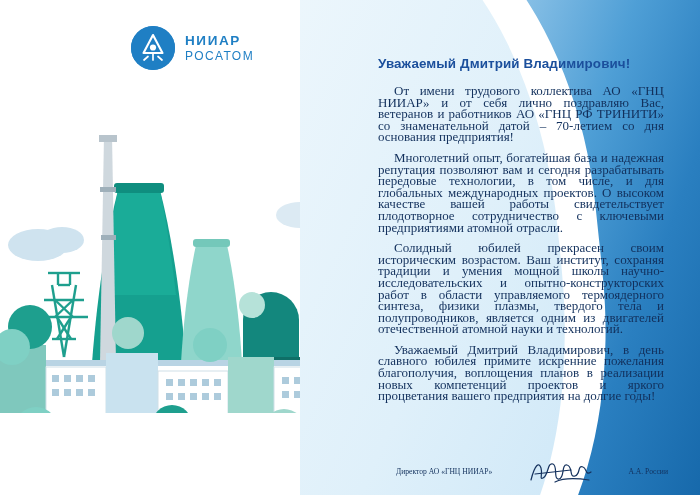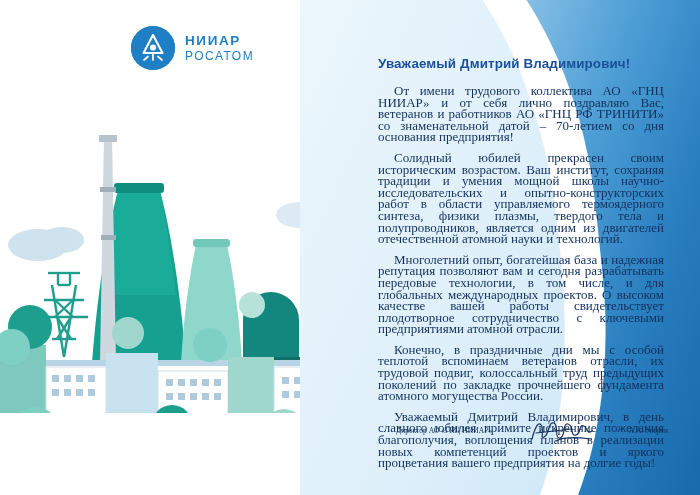--- a/index.html
+++ b/index.html
@@ -75,21 +75,21 @@
     line-height: 11.6px;
     color: #12305c;
     text-align: justify;
     text-indent: 16px;
     font-family: "Liberation Serif", serif;
   }
 
   .sign-row {
     position: absolute;
     left: 396px;
-    top: 417px;
+    top: 458px;
     width: 272px;
     display: flex;
     align-items: center;
     justify-content: space-between;
     font-family: "Liberation Serif", serif;
     font-size: 7.6px;
     color: #12305c;
   }
   .sign-row .role { white-space: nowrap; }
   .sign-row .name { white-space: nowrap; }
@@ -295,34 +295,33 @@
   </div>
 
   <div class="right-panel">
     <div class="wave1"></div>
     <div class="wave2"></div>
   </div>
 
   <div class="letter">
     <div class="greeting">Уважаемый Дмитрий Владимирович!</div>
     <p>От имени трудового коллектива АО «ГНЦ НИИАР» и от себя лично поздравляю Вас, ветеранов и работников АО «ГНЦ РФ ТРИНИТИ» со знаменательной датой – 70-летием со дня основания предприятия!</p>
+    <p>Многолетний опыт, богатейшая база и надежная репутация позволяют вам и сегодня разрабатывать передовые технологии, в том числе, и для глобальных международных проектов. О высоком качестве вашей работы свидетельствует плодотворное сотрудничество с ключевыми предприятиями атомной отрасли.</p>
     <p>Солидный юбилей прекрасен своим историческим возрастом. Ваш институт, сохраняя традиции и умения мощной школы научно-исследовательских и опытно-конструкторских работ в области управляемого термоядерного синтеза, физики плазмы, твердого тела и полупроводников, является одним из двигателей отечественной атомной науки и технологий.</p>
-    <p>Многолетний опыт, богатейшая база и надежная репутация позволяют вам и сегодня разрабатывать передовые технологии, в том числе, и для глобальных международных проектов. О высоком качестве вашей работы свидетельствует плодотворное сотрудничество с ключевыми предприятиями атомной отрасли.</p>
-    <p>Конечно, в праздничные дни мы с особой теплотой вспоминаем ветеранов отрасли, их трудовой подвиг, колоссальный труд предыдущих поколений по закладке прочнейшего фундамента атомного могущества России.</p>
     <p>Уважаемый Дмитрий Владимирович, в день славного юбилея примите искренние пожелания благополучия, воплощения планов в реализации новых компетенций проектов и яркого процветания вашего предприятия на долгие годы!</p>
   </div>
 
   <div class="sign-row">
     <span class="role">Директор АО «ГНЦ НИИАР»</span>
     <span class="signature">
       <svg width="70" height="26" viewBox="0 0 70 26" aria-hidden="true">
         <g fill="none" stroke="#15325e" stroke-width="1.2" stroke-linecap="round">
           <path d="M6 22 C10 6, 14 4, 16 10 C18 16, 14 22, 18 20 C24 17, 22 4, 28 6 C33 8, 28 22, 34 21 C40 20, 36 6, 42 7 C48 8, 44 20, 50 18 C56 16, 52 7, 58 9 C62 10, 60 18, 66 14"></path>
           <path d="M10 16 L46 12"></path>
           <path d="M30 24 C38 20, 50 20, 64 22"></path>
         </g>
       </svg>
     </span>
-    <span class="name">А.А. Уверен</span>
+    <span class="name">А.А. России</span>
   </div>
 
   <div class="bottom-band"></div>
 </div>
 
 </body></html>

